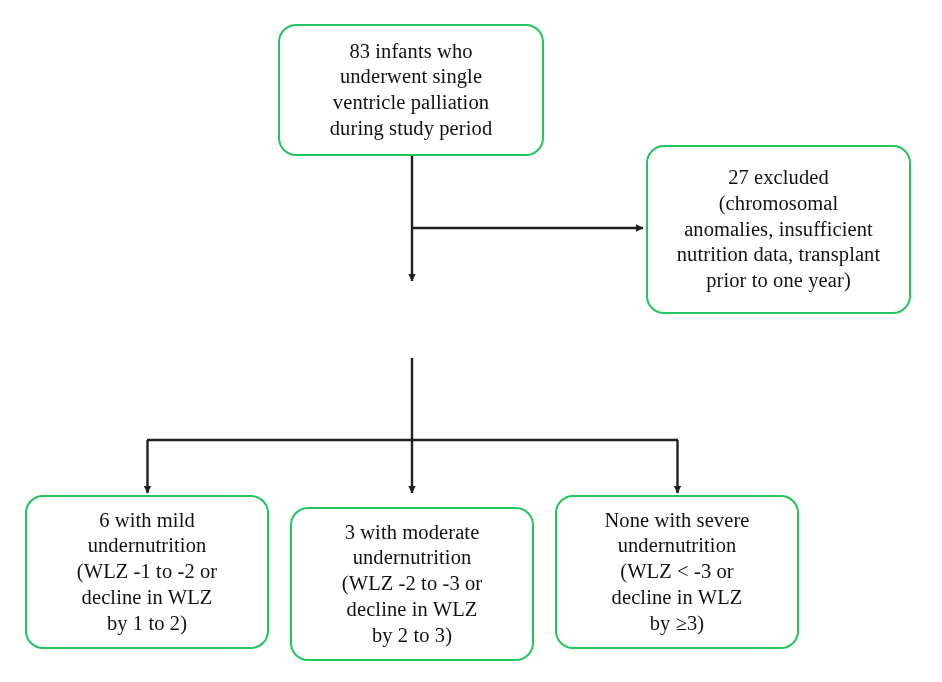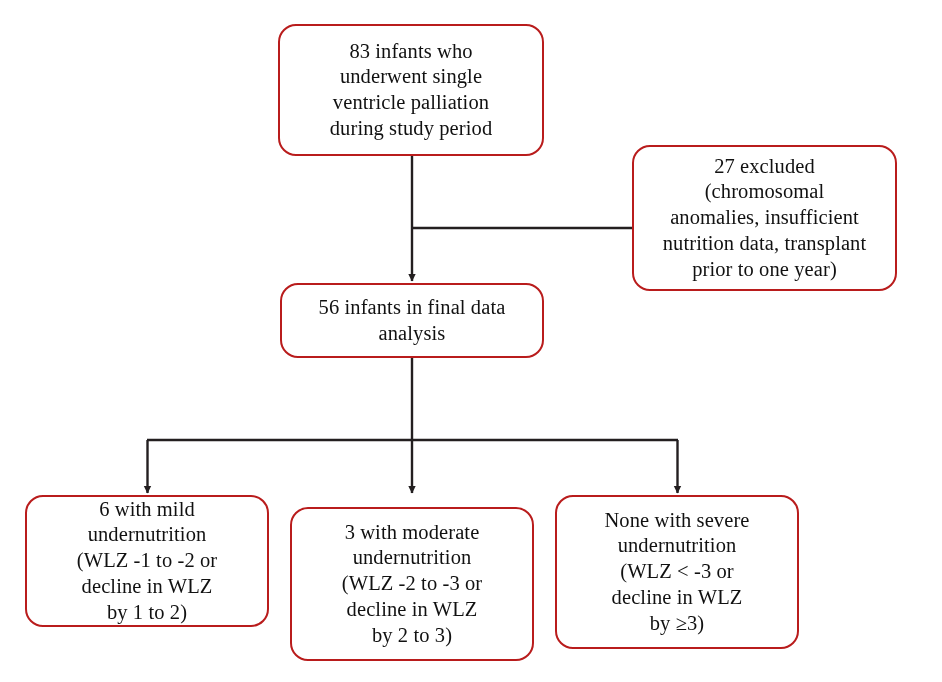--- a/index.html
+++ b/index.html
@@ -24,21 +24,21 @@
     left: 0;
     top: 0;
     width: 942px;
     height: 682px;
     pointer-events: none;
   }
   .node {
     position: absolute;
     box-sizing: border-box;
     background: #ffffff;
-    border: 2px solid #b91c1c;
+    border: 2px solid #22c55e;
     border-radius: 18px;
     display: flex;
     align-items: center;
     justify-content: center;
     text-align: center;
     padding: 8px 8px;
     z-index: 2;
   }
   .node .node-text {
     display: block;
@@ -49,36 +49,36 @@
     white-space: pre-line;
     color: #111111;
   }
   #node-enrolled {
     left: 278px;
     top: 24px;
     width: 266px;
     height: 132px;
   }
   #node-excluded {
-    left: 632px;
+    left: 646px;
     top: 145px;
     width: 265px;
-    height: 146px;
+    height: 169px;
   }
   #node-analyzed {
     left: 280px;
     top: 283px;
     width: 264px;
     height: 75px;
   }
   #node-mild {
     left: 25px;
     top: 495px;
     width: 244px;
-    height: 132px;
+    height: 154px;
   }
   #node-moderate {
     left: 290px;
     top: 507px;
     width: 244px;
     height: 154px;
   }
   #node-severe {
     left: 555px;
     top: 495px;
@@ -119,24 +119,20 @@
   </div>
 
   <div class="node" id="node-excluded">
     <span class="node-text">27 excluded
 (chromosomal
 anomalies, insufficient
 nutrition data, transplant
 prior to one year)</span>
   </div>
 
-  <div class="node" id="node-analyzed">
-    <span class="node-text">56 infants in final data
-analysis</span>
-  </div>
 
   <div class="node" id="node-mild">
     <span class="node-text">6 with mild
 undernutrition
 (WLZ -1 to -2 or
 decline in WLZ
 by 1 to 2)</span>
   </div>
 
   <div class="node" id="node-moderate">

